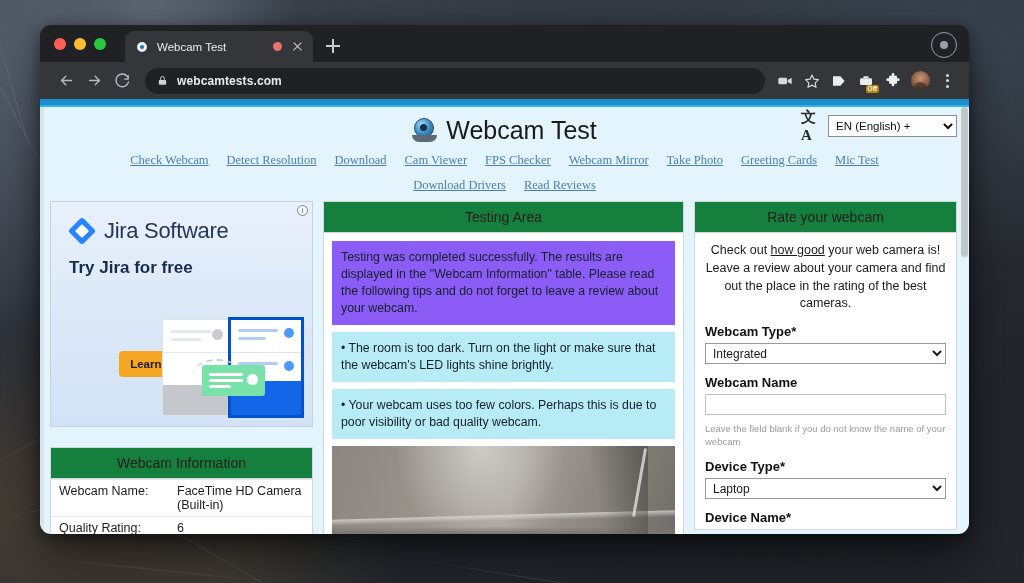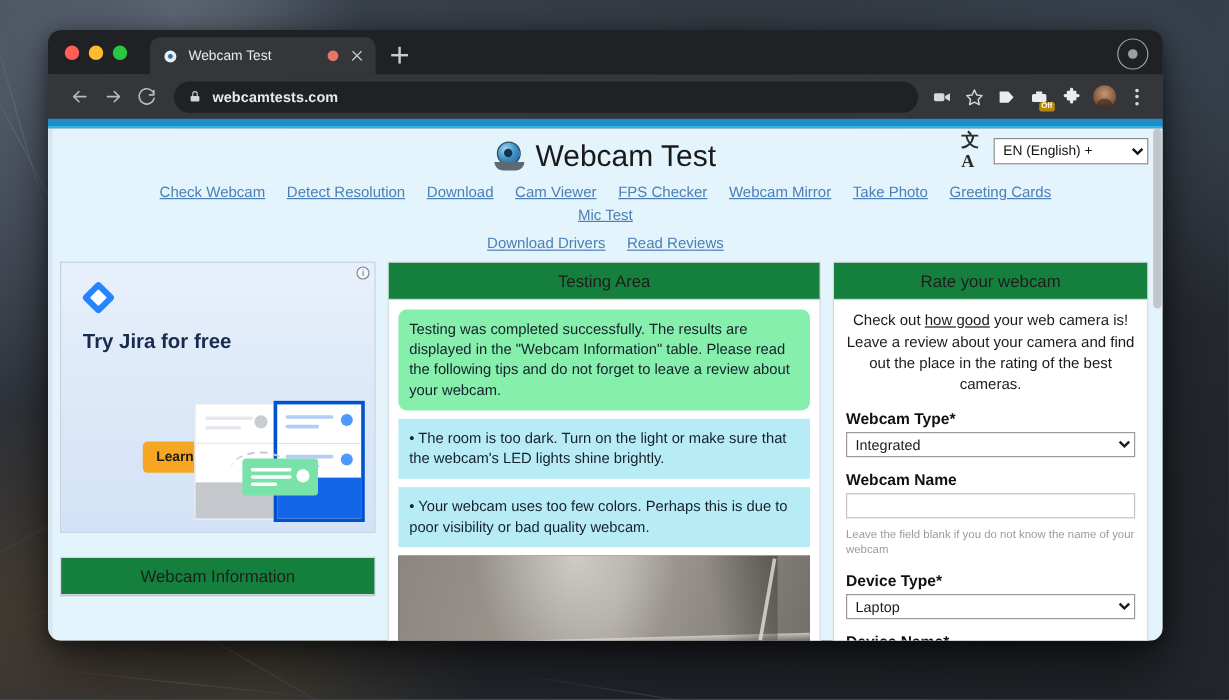--- a/index.html
+++ b/index.html
@@ -170,21 +170,21 @@
   .lang-select {
     width: 129px; height: 22px; border: 1px solid #8d8d8d; background: #fff;
     font-size: 11.5px; color: #111; padding: 0 3px;
     font-family: "Liberation Sans", sans-serif;
   }
   .navlinks {
     display: flex; flex-wrap: wrap; justify-content: center; gap: 5px 18px;
     padding: 3px 70px 0; 
   }
   .navlinks a {
-    color: #4b7fb5; font-size: 12.5px; text-decoration: underline; white-space: nowrap;
+    color: #4b7fb5; font-size: 12.5px; text-decoration: underline; white-space: nowrap; font-family: Liberation Serif, serif;
   }
   .navlinks.row2 { padding-top: 10px; }
 
   .columns {
     display: flex; gap: 10px; padding: 8px 12px 0 10px; align-items: flex-start;
     flex: 1 1 auto; min-height: 0;
   }
   .col-left  { width: 263px; flex: 0 0 263px; }
   .col-mid   { flex: 1 1 auto; min-width: 0; }
   .col-right { width: 263px; flex: 0 0 263px; }
@@ -260,21 +260,21 @@
     font-size: 12.5px; color: #1d1d1d; padding: 4px 8px; vertical-align: top;
     border-top: 1px solid #e3e8ea;
   }
   .info-table td.k { width: 118px; }
 
   
   .alert {
     padding: 8px 9px; font-size: 12.3px; line-height: 1.38; color: #15202b;
     margin-bottom: 7px;
   }
-  .alert.success { background: #86efac; border-radius: 7px; }
+  .alert.success { background: #8b5cf6; }
   .alert.info { background: #b7ecf7; }
   .testing-body { padding: 8px 8px 0; }
   .video-frame {
     width: 100%; height: 112px; overflow: hidden; position: relative; background: #2f2c2a;
   }
   .video-img {
     position:absolute; inset:0;
     background:
       linear-gradient(180deg, rgba(255,255,255,0) 72%, rgba(120,118,112,.95) 78%, rgba(205,202,196,.9) 86%, rgba(150,147,142,.95) 100%),
       radial-gradient(ellipse 120px 150px at 43% 0%, rgba(255,255,255,.5) 0%, rgba(255,255,255,0) 70%),
@@ -470,20 +470,21 @@
     <div class="columns">
 
       <div class="col-left">
         <div class="ad">
           <div class="ad-info">i</div>
           <div class="ad-brand">
             <span class="jira-logo">
                 <span class="d1"></span>
                 <span class="d2"></span>
               </span>
+            <span class="ad-brandtext">Jira Software</span>
           </div>
           <div class="ad-headline">Try Jira for free</div>
           <div class="ad-cta">Learn more</div>
           <div class="ad-art">
             <div class="art-card-gray">
               <span class="g-line" style="left:8px; top:10px; width:40px;"></span>
               <span class="g-line" style="left:8px; top:18px; width:30px;"></span>
               <span class="g-dot"></span>
               <span class="divider"></span>
               <span class="g-band"></span>
@@ -503,20 +504,32 @@
               <span class="gl" style="top:8px; width:34px;"></span>
               <span class="gl" style="top:14px; width:34px;"></span>
               <span class="gl" style="top:20px; width:22px;"></span>
               <span class="gc"></span>
             </div>
           </div>
         </div>
 
         <div class="card info-card">
           <div class="card-head">Webcam Information</div>
+          <table class="info-table">
+            <tbody>
+                <tr>
+              <td class="k">Webcam Name:</td>
+              <td class="v">FaceTime HD Camera (Built-in)</td>
+            </tr>
+            <tr>
+              <td class="k">Quality Rating:</td>
+              <td class="v">6</td>
+            </tr>
+          </tbody>
+            </table>
         </div>
       </div>
 
       <div class="col-mid">
         <div class="card">
           <div class="card-head">Testing Area</div>
           <div class="testing-body">
             <div class="alert success">Testing was completed successfully. The results are displayed in the "Webcam Information" table. Please read the following tips and do not forget to leave a review about your webcam.</div>
             <div class="alert info">• The room is too dark. Turn on the light or make sure that the webcam's LED lights shine brightly.</div>
             <div class="alert info">• Your webcam uses too few colors. Perhaps this is due to poor visibility or bad quality webcam.</div>

